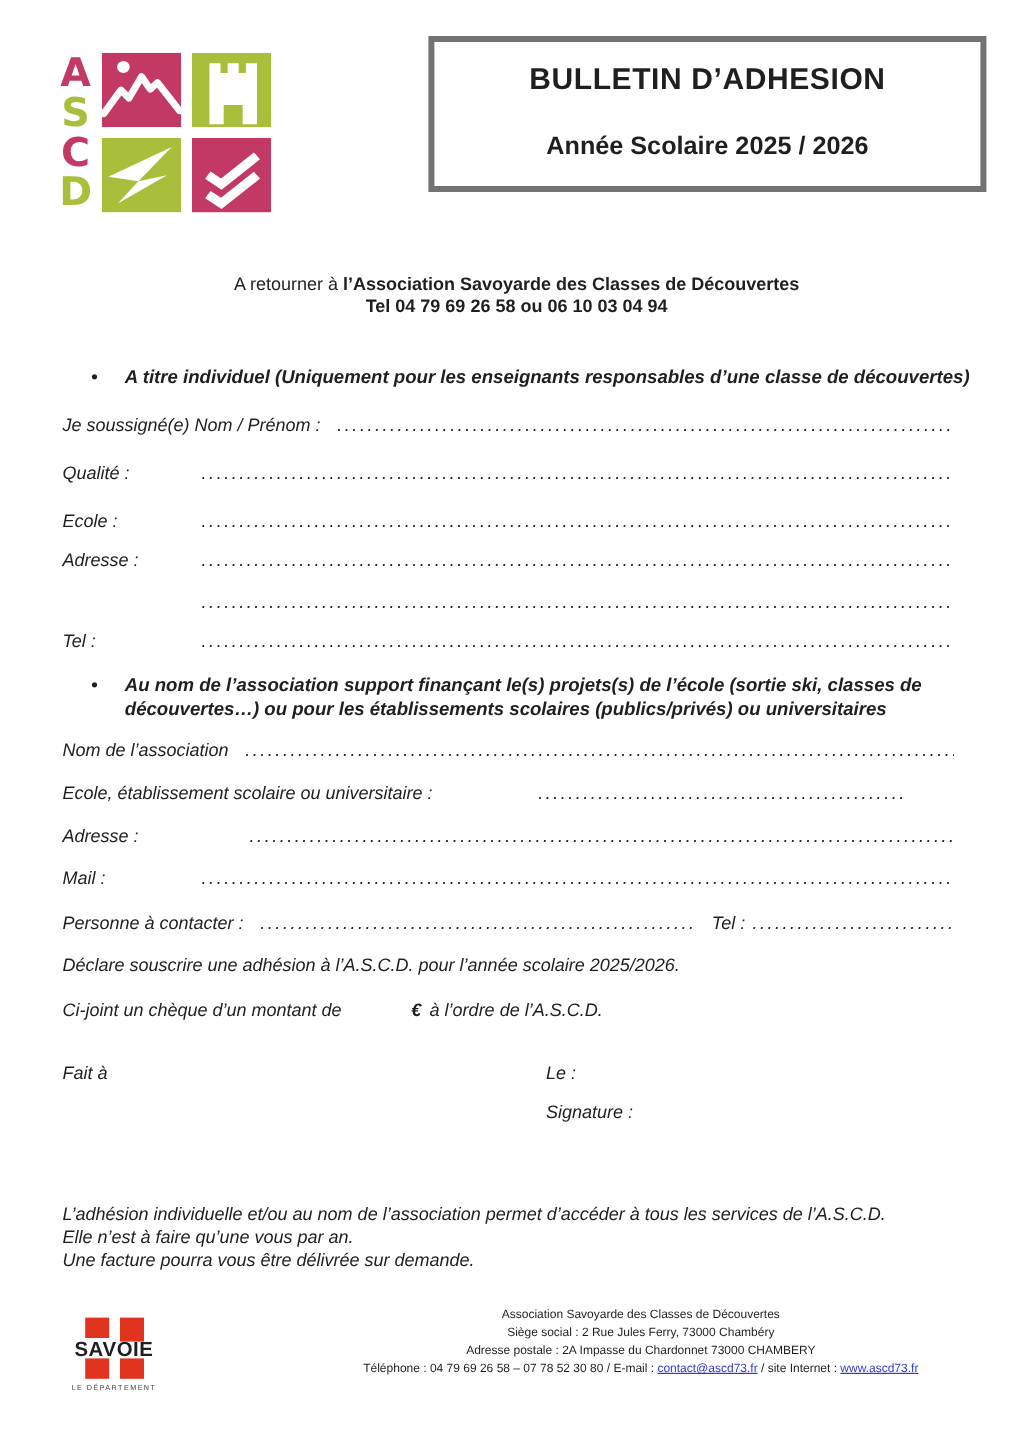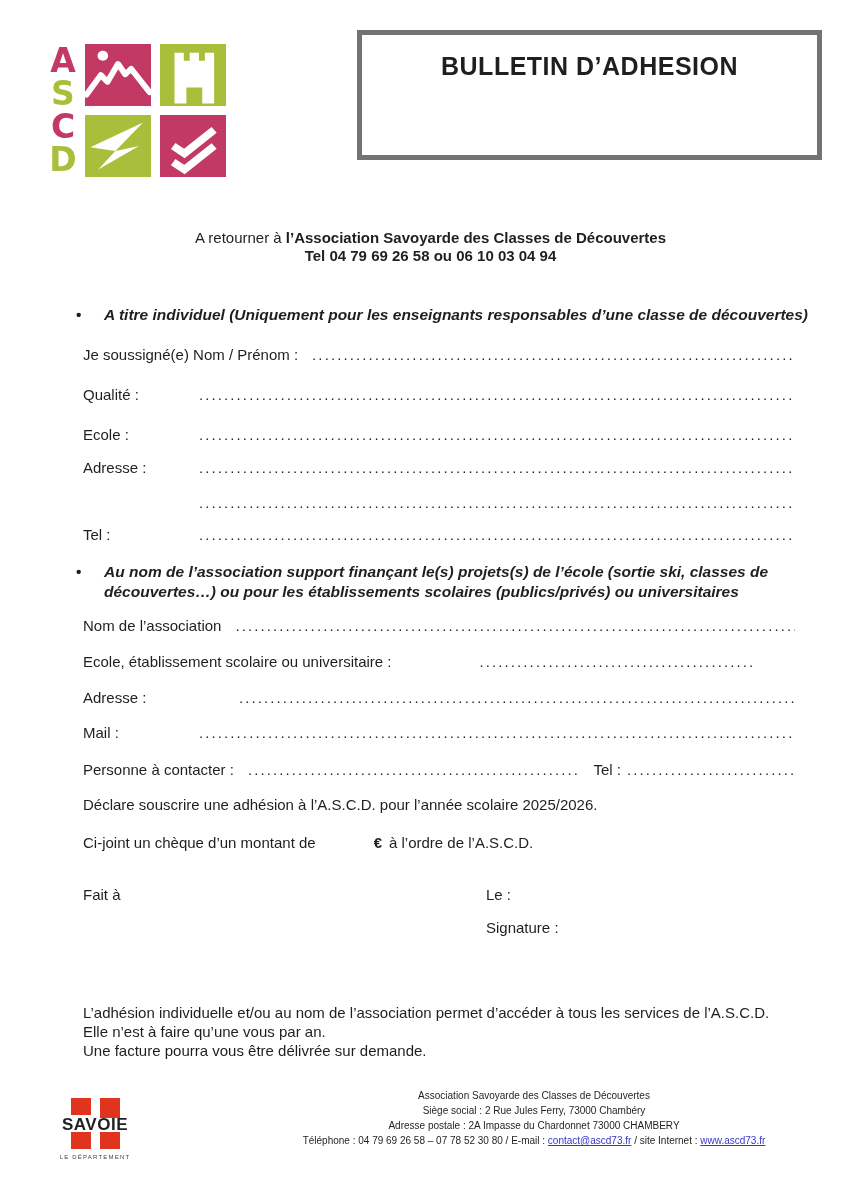--- a/index.html
+++ b/index.html
@@ -40,21 +40,21 @@
   
   .return-address{margin-top:52px;text-align:center;line-height:18px;padding-left:12px;}
   .return-address .b{font-weight:bold;}
   
   .bullet-row{display:flex;font-weight:bold;font-style:italic;font-size:15.5px;line-height:20px;
     margin-left:76px;margin-right:20px;}
   .bullet-row .glyph{flex:none;width:28px;font-style:normal;}
   .bullet1{margin-top:40px;white-space:nowrap;}
   .bullet2{margin-top:18px;}
   
-  .content{padding:0 54px 0 83px;}
+  .content{padding:0 54px 0 52px;font-style:italic;}
   .row{display:flex;align-items:baseline;line-height:19px;}
   .label{flex:none;white-space:nowrap;}
   .w-col{width:116px;}
   .dots{flex:1 1 auto;overflow:hidden;white-space:nowrap;letter-spacing:2.1px;color:#262626;}
   .mt20{margin-top:20px;} .mt21{margin-top:21px;} .mt14{margin-top:14px;}
   .mt16{margin-top:16px;} .mt13{margin-top:13px;} .mt17{margin-top:17px;gap:40px;}
   .mt18{margin-top:18px;} .mt19{margin-top:19px;}
   .gap-sm{margin-left:14px;}
   .gap-lg{margin-left:48px;margin-right:40px;}
   .tel-label{flex:none;margin-left:16px;margin-right:6px;}
@@ -118,20 +118,21 @@
           <svg viewBox="0 0 100 100" preserveAspectRatio="none">
             <rect class="bg-pink" x="0" y="0" width="100" height="100"></rect>
             <polyline points="20,50 37,62 82,24" fill="none" stroke="#fff" stroke-width="12" stroke-linejoin="miter"></polyline>
             <polyline points="20,76 37,88 82,50" fill="none" stroke="#fff" stroke-width="12" stroke-linejoin="miter"></polyline>
           </svg>
         </span>
       </div>
     </div>
     <div class="title-box">
       <div class="title-main">BULLETIN D’ADHESION</div>
+      <div class="title-sub">Année Scolaire 2025 / 2026</div>
     </div>
   </div>
 
   <div class="return-address">
     <div><span>A retourner à </span><span class="b">l’Association Savoyarde des Classes de Découvertes</span></div>
     <div class="b">Tel 04 79 69 26 58 ou 06 10 03 04 94</div>
   </div>
 
   <div class="bullet-row bullet1">
     <span class="glyph">•</span>

